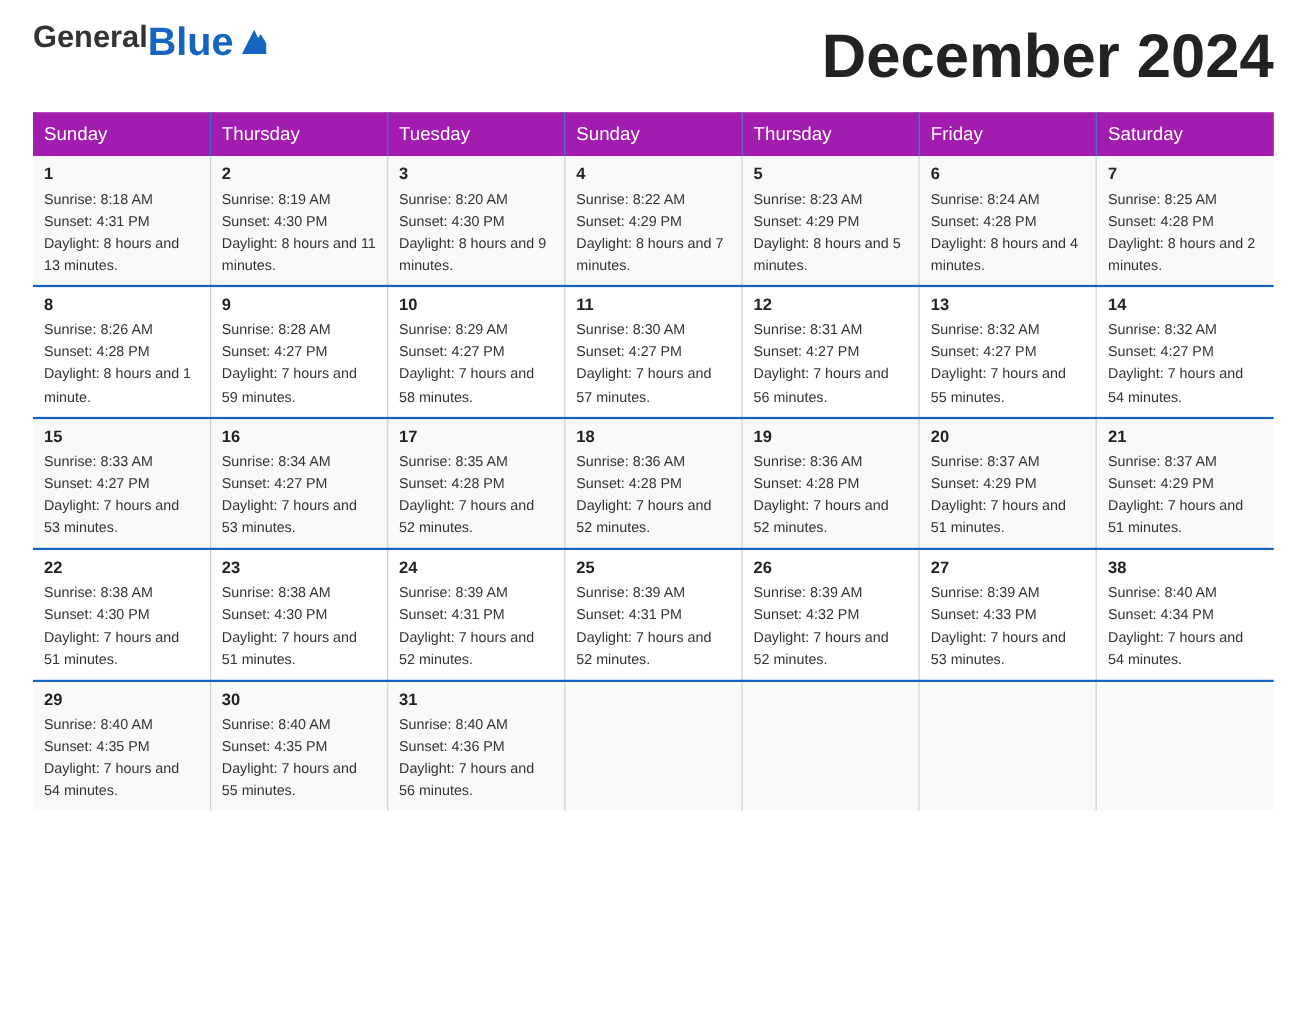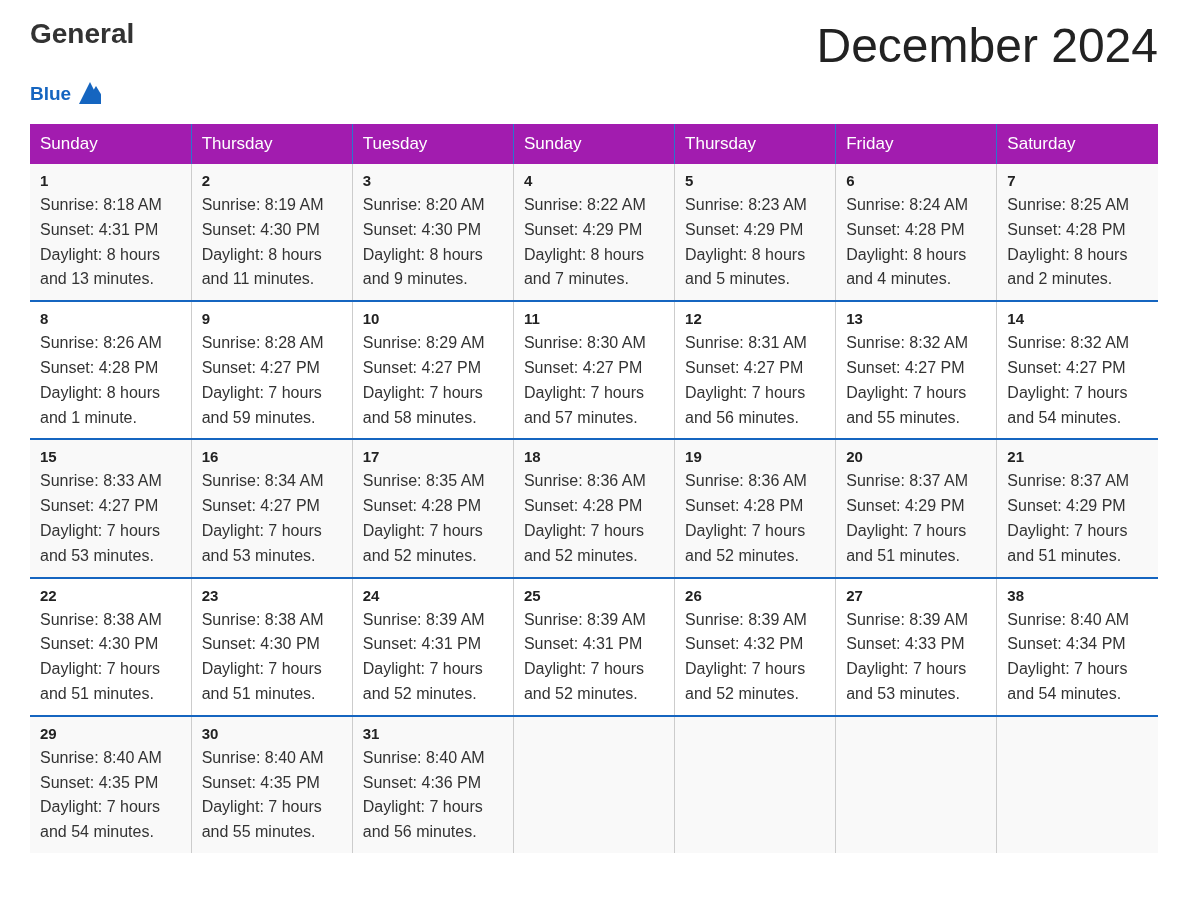--- a/index.html
+++ b/index.html
@@ -11,45 +11,44 @@
       padding: 20px 30px;
     }
     .header {
       display: flex;
       justify-content: space-between;
       align-items: flex-start;
       margin-bottom: 20px;
     }
     .logo {
       display: flex;
-      flex-direction: column;
+      flex-direction: row;
       align-items: flex-start;
     }
     .logo-general {
       font-size: 28px;
       font-weight: bold;
       color: #333;
       line-height: 1;
     }
     .logo-blue {
-      font-size: 19px;
+      font-size: 36px;
       font-weight: bold;
       color: #1565c0;
       line-height: 1;
       display: flex;
       align-items: center;
       gap: 4px;
-      margin-top: 34px;
     }
     .title-block {
       text-align: right;
     }
     .month-title {
-      font-size: 48px;
-      font-weight: normal;
+      font-size: 56px;
+      font-weight: bold;
       color: #222;
       line-height: 1.1;
     }
     .location {
       font-size: 22px;
       color: #444;
       margin-top: 4px;
     }
     table {
       width: 100%;
@@ -86,21 +85,21 @@
       border-right: none;
     }
     .day-num {
       font-size: 15px;
       font-weight: bold;
       color: #222;
       display: block;
       margin-bottom: 4px;
     }
     .day-info {
-      font-size: 16px;
+      font-size: 13px;
       color: #333;
       line-height: 1.55;
     }
     .empty-cell {
       background: #fff;
     }
     tbody tr:nth-child(odd) td {
       background-color: #f9f9f9;
     }
     tbody tr:nth-child(even) td {

